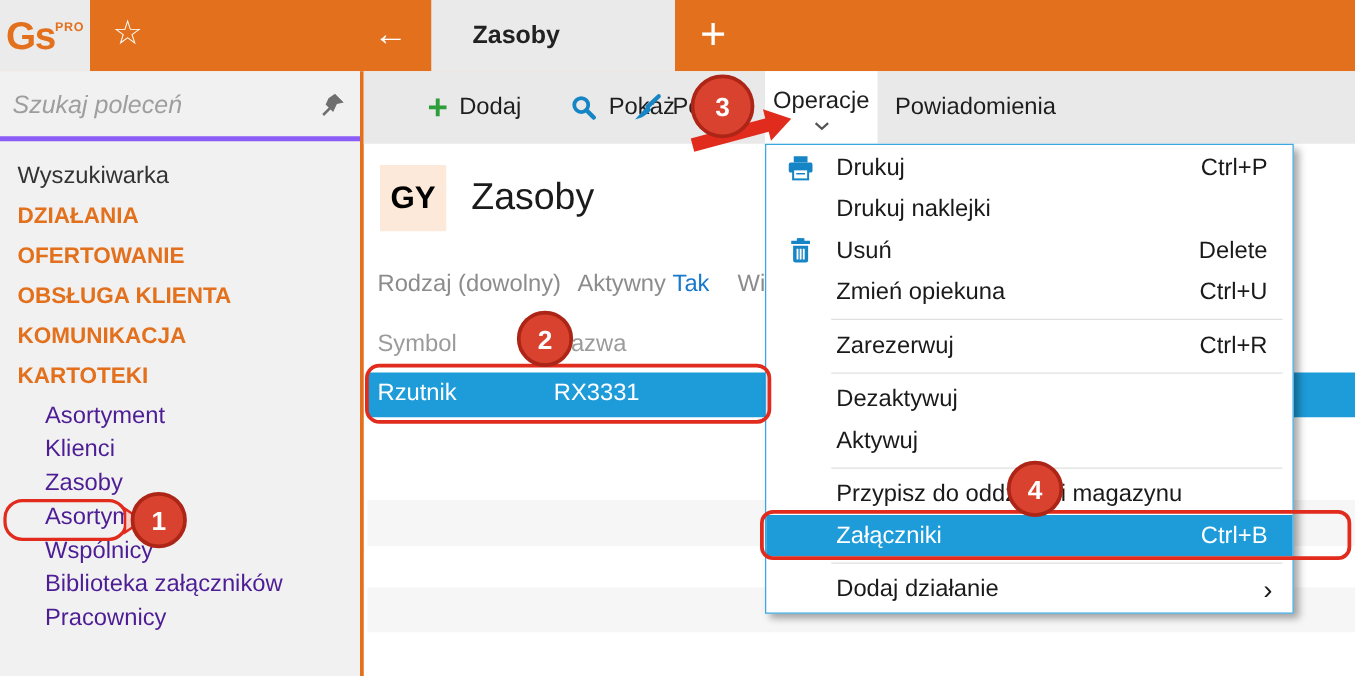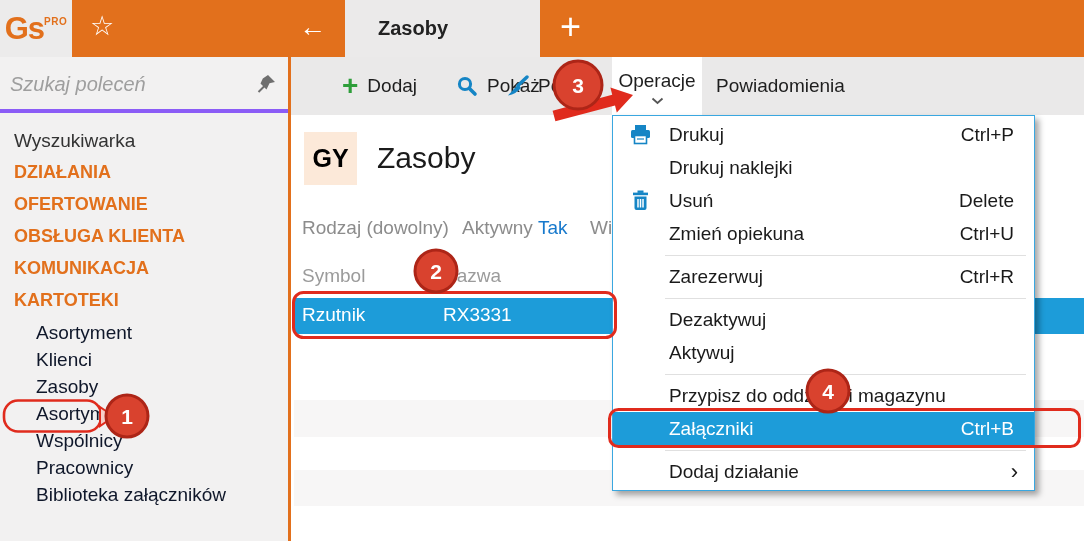--- a/index.html
+++ b/index.html
@@ -24,21 +24,21 @@
   .sidebar { position:absolute; left:0; top:57px; width:288px; height:484px; background:#f2f1f1; }
   .search-row { position:relative; height:56px; border-bottom:4px solid #8b5cf6; }
   .search-input { position:absolute; left:10px; top:10px; width:240px; height:34px; border:none;
     background:transparent; outline:none; font-family:"Liberation Sans", sans-serif;
     font-style:italic; font-size:20px; color:#555; }
   .search-input::placeholder { color:#9e9e9e; font-style:italic; }
   .pin { position:absolute; right:12px; top:17px; width:20px; height:20px; }
   .nav { padding-top:12px; }
   .nav-item { height:31px; line-height:31px; padding-left:14px; font-size:19px; color:#333; cursor:default; }
   .nav-cat { height:32px; line-height:32px; padding-left:14px; font-size:18px; font-weight:bold; color:#e2701c; }
-  .nav-sub { height:27px; line-height:27px; padding-left:36px; font-size:19px; color:#0f172a; }
+  .nav-sub { height:27px; line-height:27px; padding-left:36px; font-size:19px; color:#4c1d95; }
   .first-sub { margin-top:3px; }
 
   .orange-divider { position:absolute; left:288px; top:57px; width:3px; height:484px; background:#e2701c; }
 
   
   .toolbar { position:absolute; left:291px; top:57px; width:793px; height:58px; background:#eae9e9; }
   .tb-btn { position:absolute; top:0; height:58px; display:flex; align-items:center; gap:9px;
     font-size:19px; color:#1e1e1e; }
   .tb-plus { color:#2e9e3a; font-size:28px; font-weight:bold; line-height:24px; }
   .operacje-box { position:absolute; left:321px; top:0; width:90px; height:58px; background:#fff; }
@@ -120,22 +120,22 @@
       <div class="nav-cat">DZIAŁANIA</div>
       <div class="nav-cat">OFERTOWANIE</div>
       <div class="nav-cat">OBSŁUGA KLIENTA</div>
       <div class="nav-cat">KOMUNIKACJA</div>
       <div class="nav-cat">KARTOTEKI</div>
       <div class="nav-sub first-sub">Asortyment</div>
       <div class="nav-sub">Klienci</div>
       <div class="nav-sub">Zasoby</div>
       <div class="nav-sub">Asortyment</div>
       <div class="nav-sub">Wspólnicy</div>
+      <div class="nav-sub">Biblioteka załączników</div>
       <div class="nav-sub">Pracownicy</div>
-      <div class="nav-sub">Biblioteka załączników</div>
     </div>
   </div>
   <div class="orange-divider"></div>
 
   <div class="toolbar">
     <div class="tb-btn" style="left:51px;">
       <span class="tb-plus">+</span>
       <span>Dodaj</span>
     </div>
     <div class="tb-btn" style="left:165px;">

